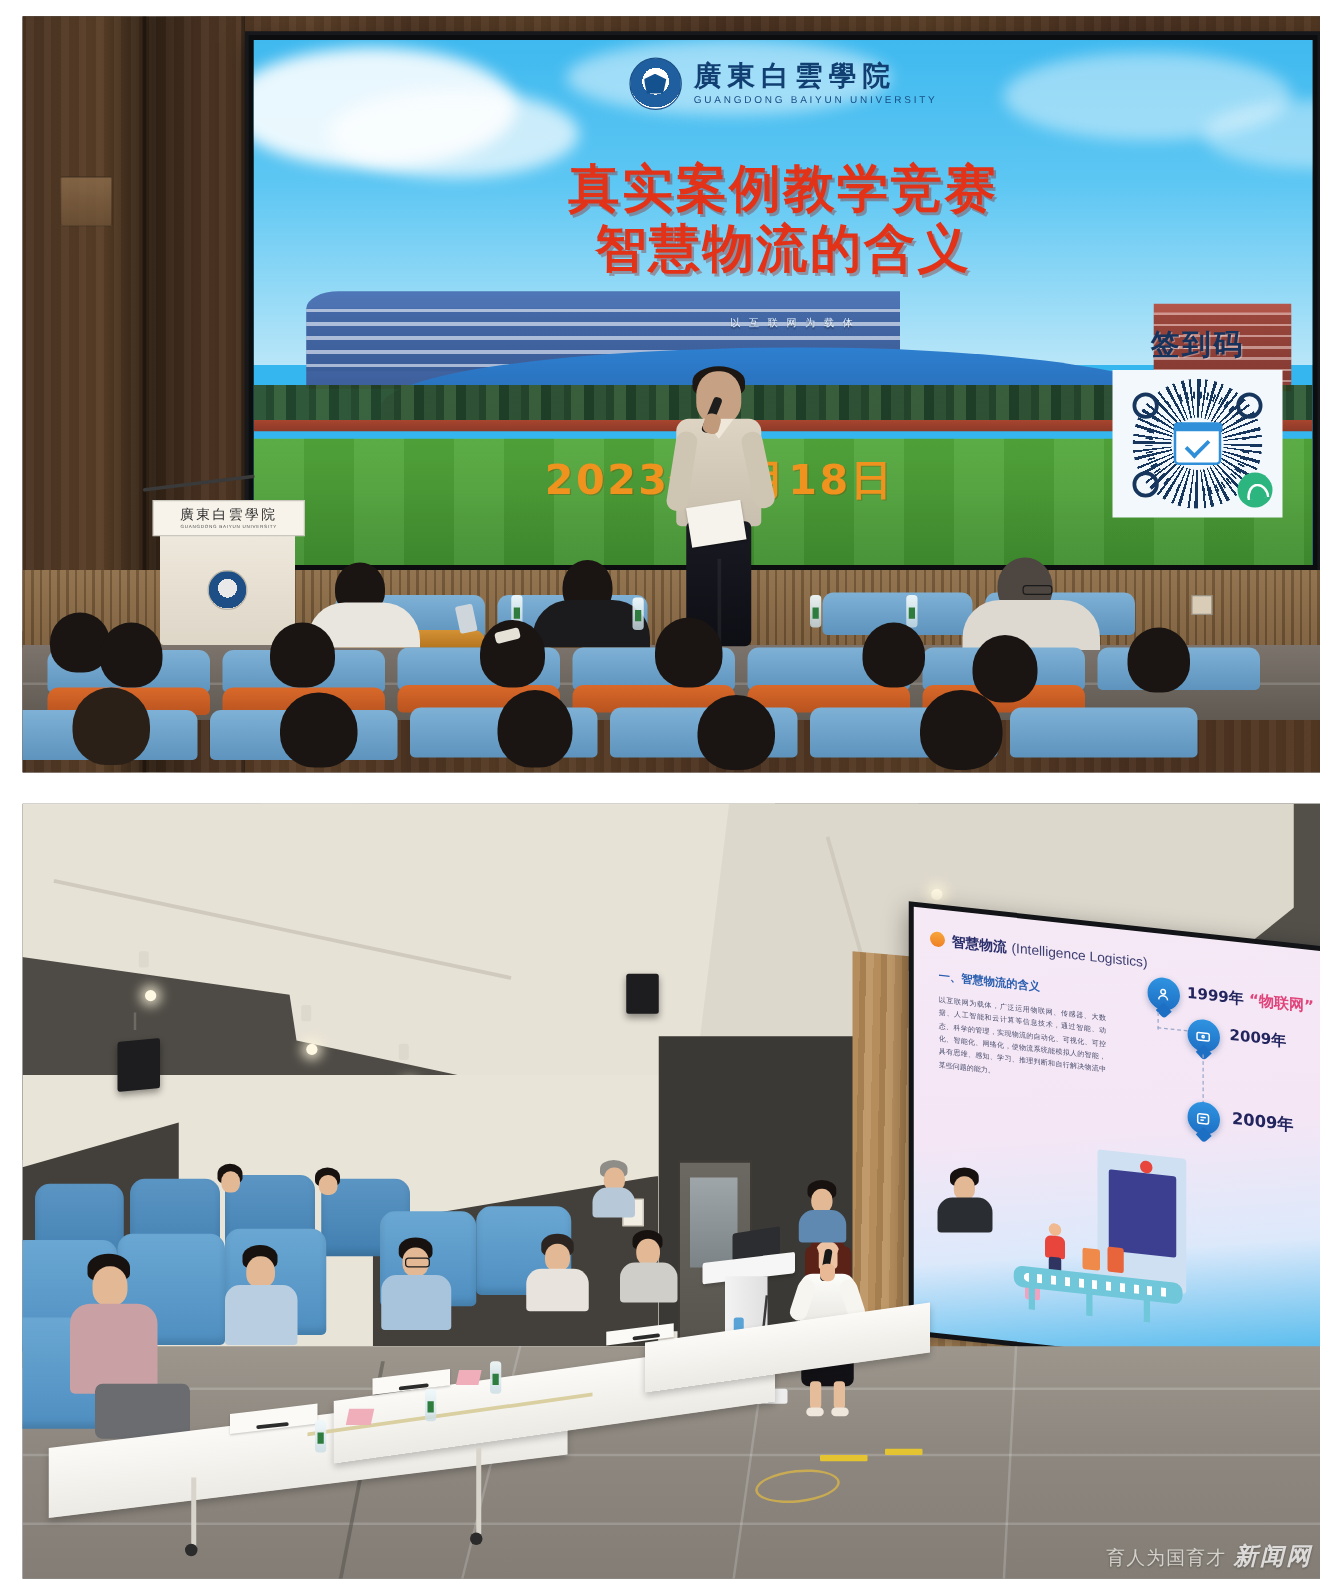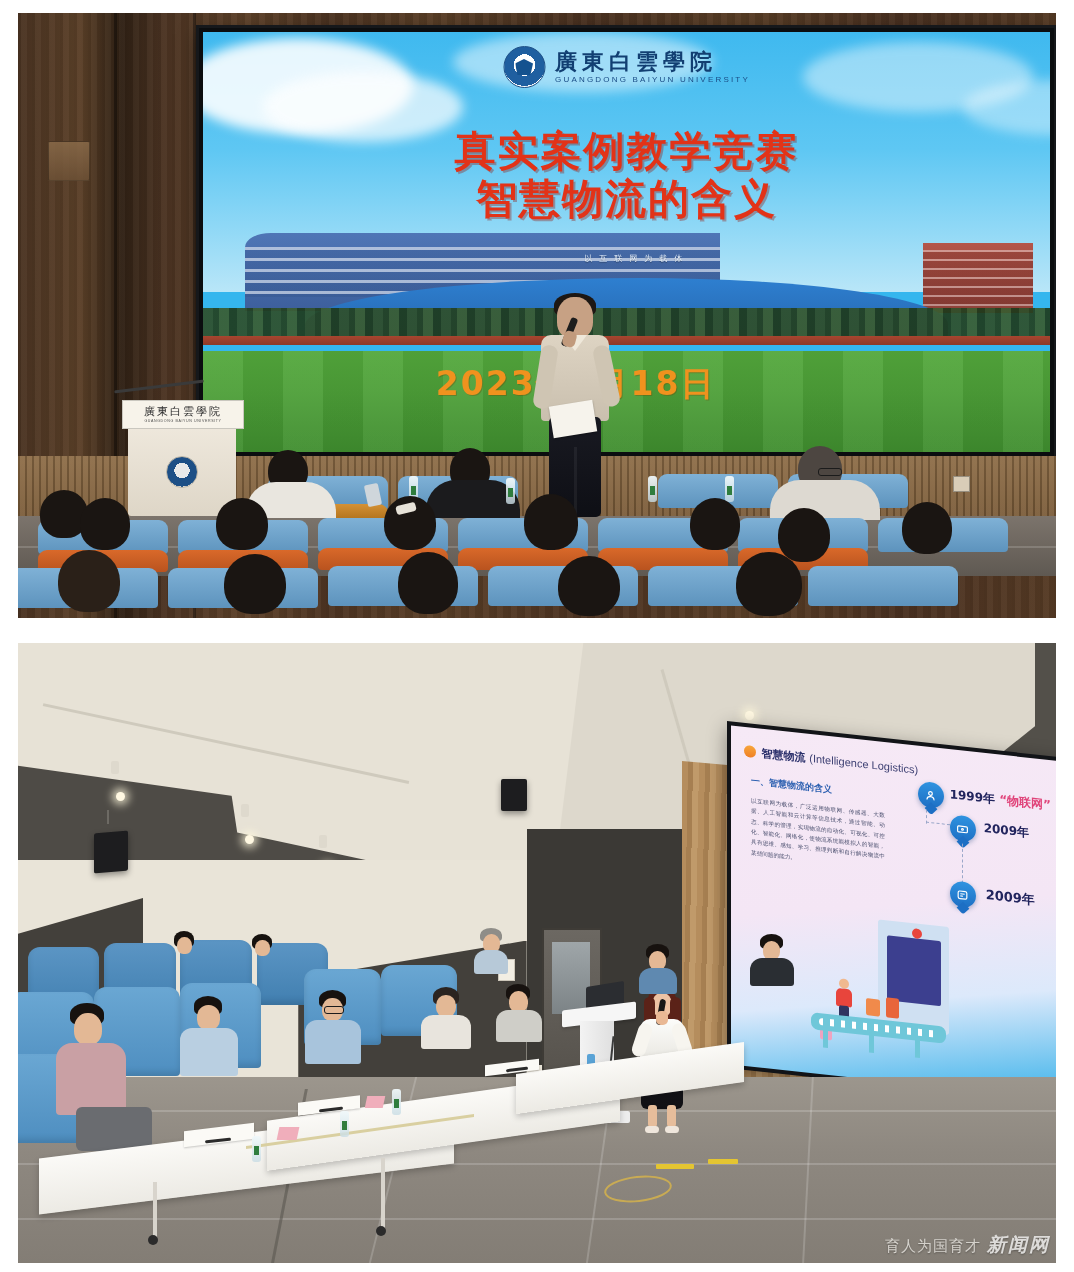--- a/index.html
+++ b/index.html
@@ -330,20 +330,34 @@
           </div>
         </div>
 
         <div class="slide-title">
           <div>真实案例教学竞赛</div>
           <div>智慧物流的含义</div>
         </div>
 
         <div class="slide-date">2023年6月18日</div>
 
+        <div class="qr-wrap">
+          <div class="qr-caption">签到码</div>
+          <div class="qr-card">
+            <div class="qr-ring"></div>
+            <div class="qr-ring2"></div>
+            <div class="qr-eye a"></div>
+            <div class="qr-eye b"></div>
+            <div class="qr-eye c"></div>
+            <div class="qr-center">
+              <div class="qr-check"></div>
+            </div>
+            <div class="qr-mini"></div>
+          </div>
+        </div>
       </div>
     </div>
 
     <div class="stage-lip"></div>
     <div class="stage-wall">
       <div class="stage-wall-grain"></div>
     </div>
     <div class="outlet"></div>
     <div class="stage-floor">
       <div class="stage-floor-line"></div>

